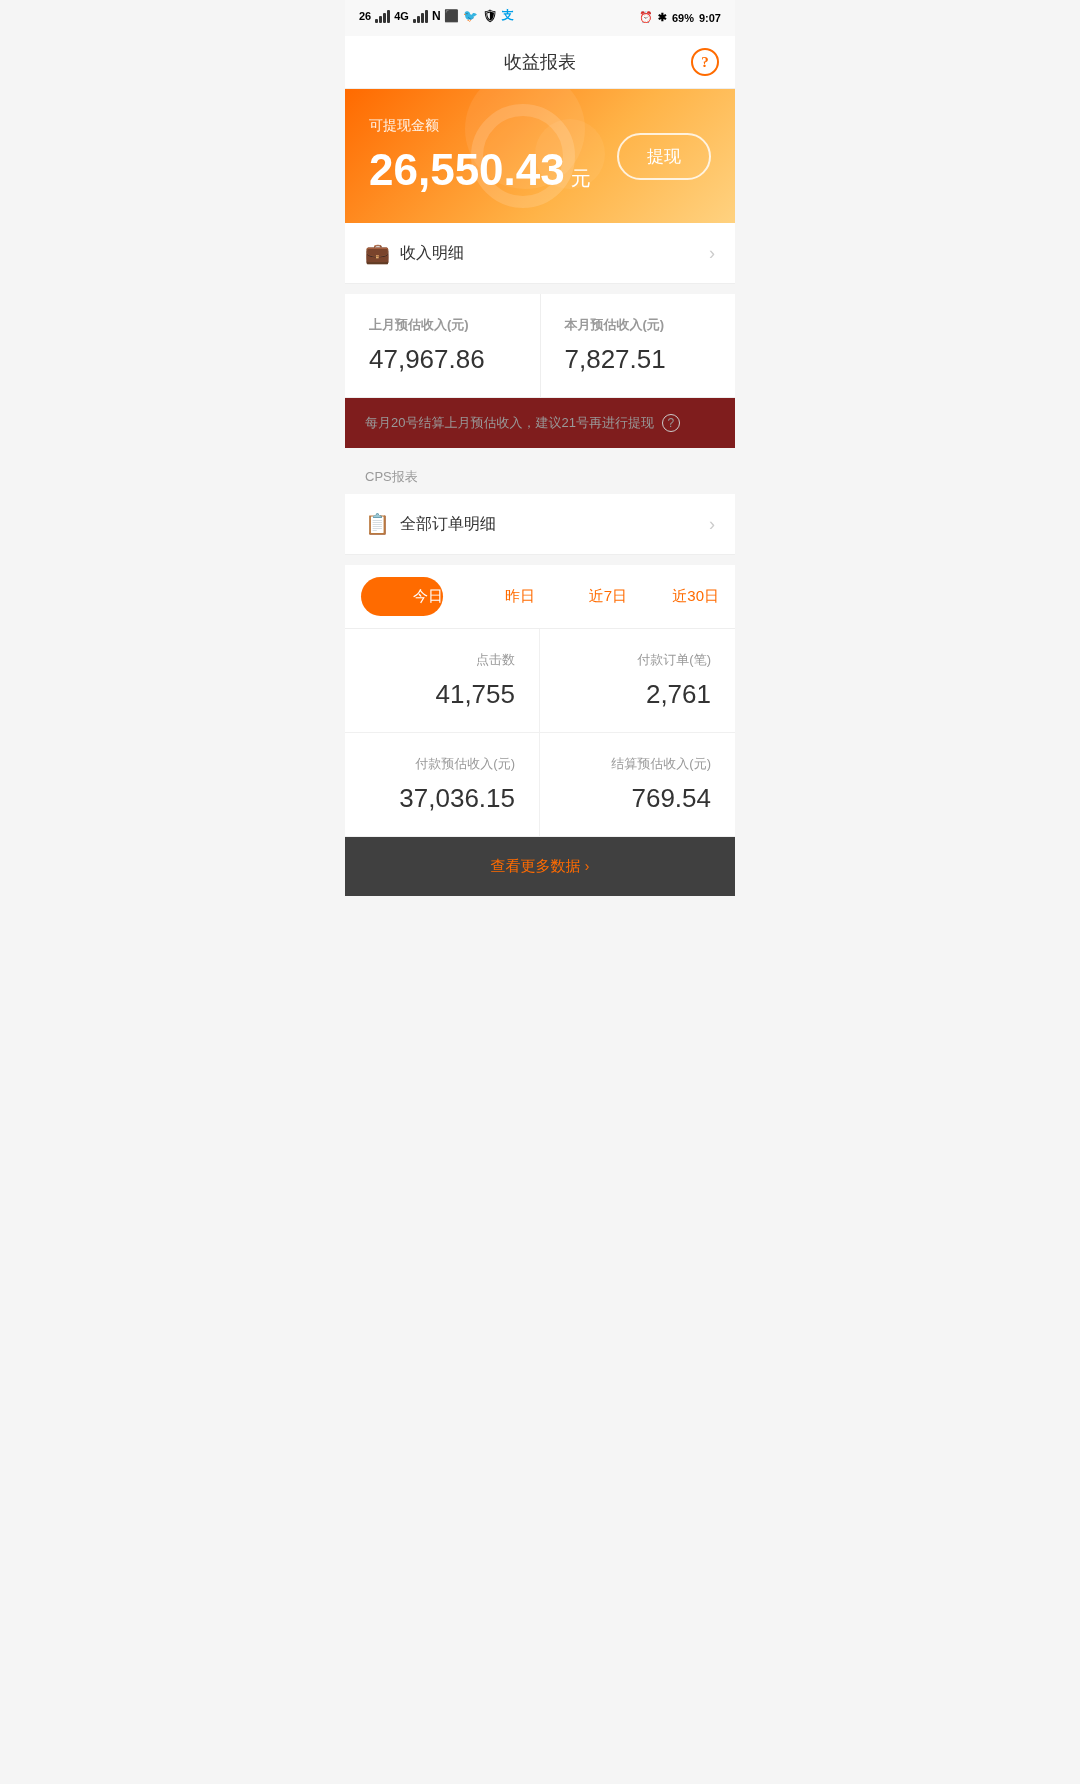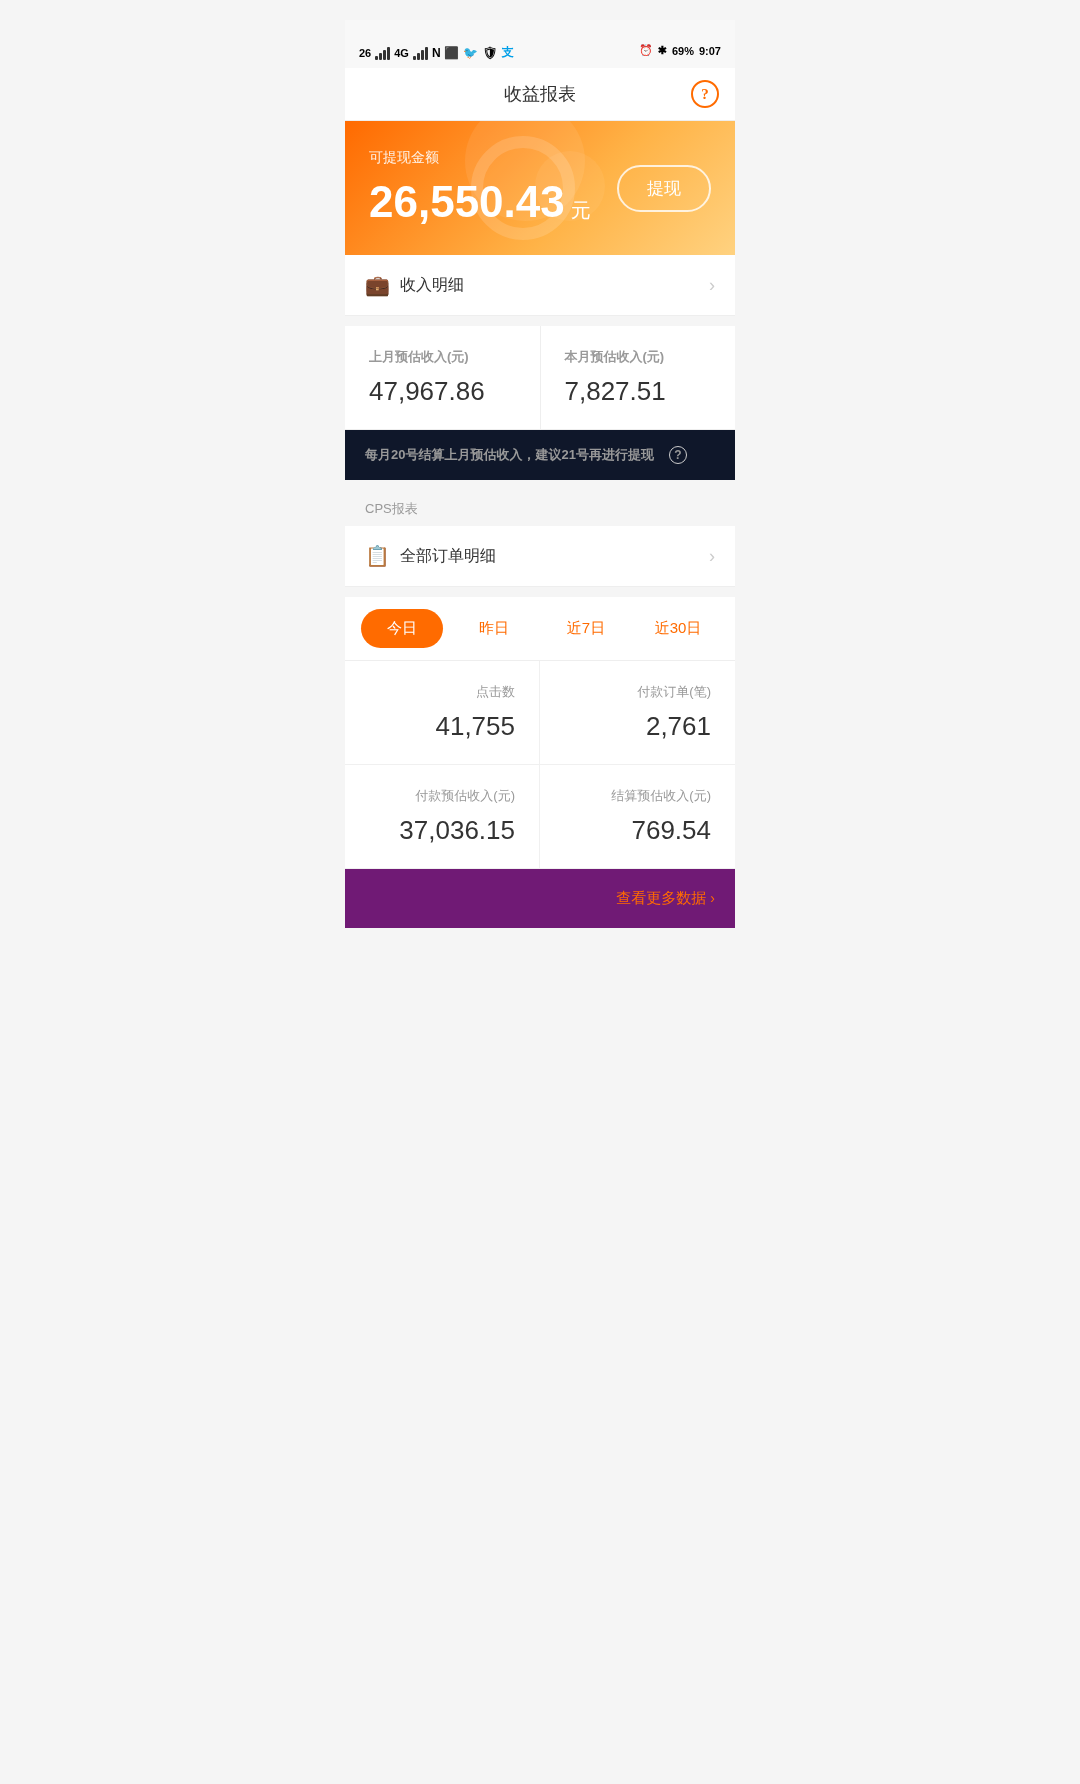--- a/index.html
+++ b/index.html
@@ -10,24 +10,23 @@
       width: 390px;
       margin: 0 auto;
       min-height: 100vh;
     }
 
     
     .status-bar {
       background: #f8f8f8;
       display: flex;
       justify-content: space-between;
-      align-items: flex-start;
-      padding: 24px 14px;
+      align-items: flex-end;
+      padding: 12px 14px;
       height: 36px;
-      margin-top: 20px;
     }
     .status-left {
       display: flex;
       align-items: center;
       gap: 4px;
       font-size: 11px;
       font-weight: 600;
     }
     .status-right {
       display: flex;
@@ -173,29 +172,28 @@
       font-weight: bold;
     }
     .stats-value {
       font-size: 26px;
       color: #333;
       font-weight: 500;
     }
 
     
     .notice-bar {
-      background: #0f172a;
+      background: #7f1d1d;
       padding: 16px 20px;
       font-size: 13px;
       color: #999;
       display: flex;
       align-items: center;
-      gap: 15px;
+      gap: 8px;
       border-bottom: 8px solid #f5f5f5;
-      font-weight: bold;
     }
     .notice-help {
       width: 18px;
       height: 18px;
       border: 1.5px solid #ccc;
       border-radius: 50%;
       display: flex;
       align-items: center;
       justify-content: center;
       font-size: 12px;
@@ -215,21 +213,21 @@
     
     .tabs-row {
       background: #fff;
       display: flex;
       padding: 12px 16px;
       gap: 10px;
       border-bottom: 1px solid #eee;
     }
     .tab-item {
       flex: 1;
-      text-align: center;
+      text-align: right;
       padding: 10px 0;
       border-radius: 24px;
       font-size: 15px;
       cursor: pointer;
     }
     .tab-item.active {
       background: #ff6b00;
       color: #fff;
       font-weight: 500;
     }
@@ -262,22 +260,22 @@
       margin-bottom: 10px;
     }
     .data-value {
       font-size: 26px;
       color: #333;
       font-weight: 500;
     }
 
     
     .more-link {
-      background: #701a75;
-      text-align: right;
+      background: #404040;
+      text-align: center;
       padding: 20px;
       border-top: 1px solid #f0f0f0;
     }
     .more-link a {
       color: #ff6b00;
       font-size: 15px;
       text-decoration: none;
     }
     .more-chevron {
       font-size: 14px;

